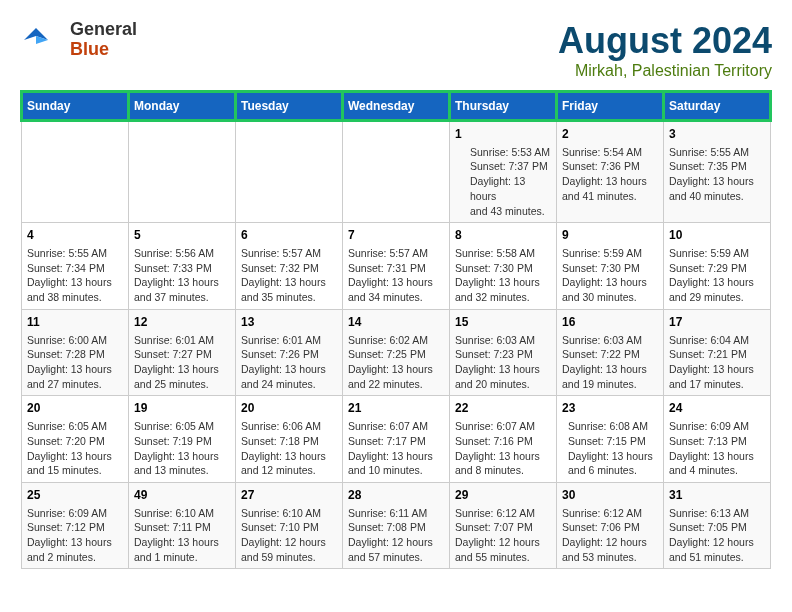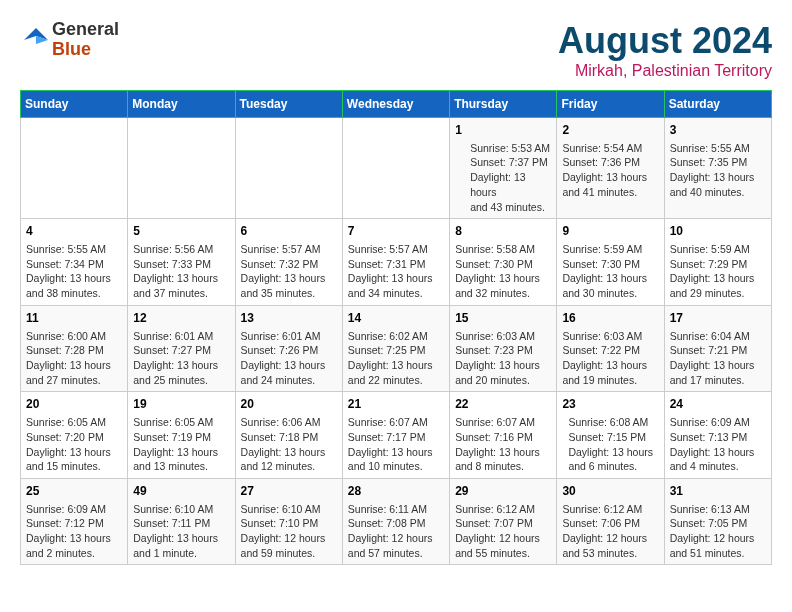--- a/index.html
+++ b/index.html
@@ -12,21 +12,21 @@
     }
     .header {
       display: flex;
       justify-content: space-between;
       align-items: flex-start;
       margin-bottom: 10px;
     }
     .logo {
       display: flex;
       align-items: center;
-      gap: 0;
+      gap: 18px;
     }
     .logo-text {
       display: flex;
       flex-direction: column;
       font-size: 18px;
       font-weight: bold;
       color: #1a1a1a;
       line-height: 1.1;
     }
     .logo-text .general { color: #333; }
@@ -39,35 +39,35 @@
       text-align: right;
     }
     .title-block h1 {
       font-size: 36px;
       font-weight: bold;
       color: #0c4a6e;
     }
     .title-block h2 {
       font-size: 16px;
       font-weight: normal;
-      color: #be185d;
+      color: #4d7c0f;
     }
     .calendar {
       width: 100%;
       border-collapse: collapse;
       font-size: 11px;
     }
     .calendar thead tr th {
       background: #1565c0;
       color: #fff;
       padding: 6px 4px;
       text-align: left;
       font-size: 12px;
       font-weight: bold;
-      border: 1px solid #22c55e;
+      border: 3px solid #22c55e;
     }
     .calendar tbody tr td {
       border: 1px solid #ccc;
       vertical-align: top;
       padding: 4px 5px;
       width: 107px;
       min-height: 80px;
       font-size: 10.5px;
       line-height: 1.4;
       background: #fff;

